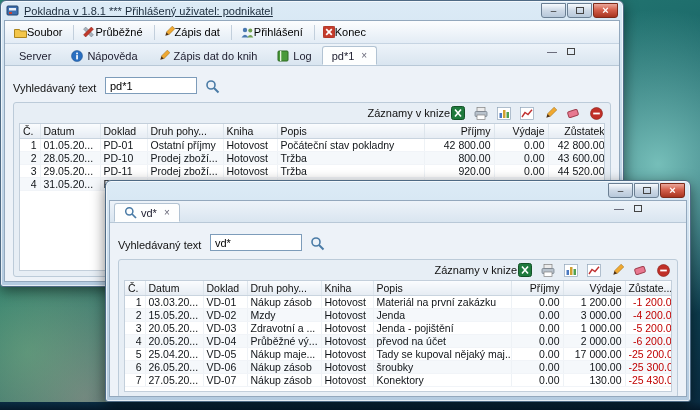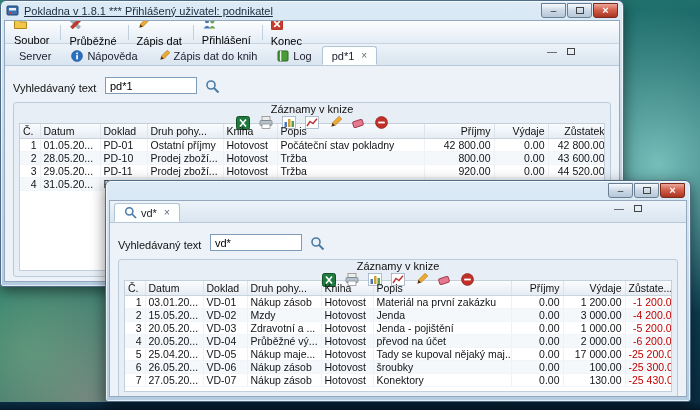--- a/index.html
+++ b/index.html
@@ -31,41 +31,41 @@
     background:linear-gradient(#f6fafd,#cdd9e6 50%,#b7c8da);color:#333;cursor:default;}
   .wbtn.close{background:linear-gradient(#eba79a,#d4604c 45%,#a83520);color:#fff;
     border-color:#7c2a1a;font-size:11px;font-weight:bold;}
   .maxbox{width:8px;height:7px;border:1px solid #444;display:inline-block;background:transparent;}
 
   .window-body{margin:0 3px 3px;background:#edf2f8;border:1px solid #93a8bd;
     height:calc(100% - 23px);overflow:hidden;}
 
   .menubar{display:flex;align-items:center;height:23px;padding:0 4px;gap:2px;
     background:linear-gradient(#fcfdfe,#e3ecf5);border-bottom:1px solid #c6d4e2;font-size:11px;}
-  .menu-item{display:flex;align-items:flex-start;gap:5px;padding:2px 8px 2px 5px;border-radius:2px;flex-direction:column;}
+  .menu-item{display:flex;align-items:flex-end;padding:2px 8px 2px 5px;border-radius:2px;}
   .msep{width:1px;height:15px;background:#c2cfdc;margin:0 1px;}
 
   .tabbar{display:flex;align-items:flex-start;height:22px;padding:2px 4px 0 4px;font-size:11px;
     background:linear-gradient(#edf3f9,#d9e5f0);border-bottom:1px solid #b8c8d7;color:#223;}
   .tab{display:flex;align-items:center;gap:4px;padding:2px 9px;height:19px;
     border:1px solid transparent;}
   .tab.active{background:#fdfefe;border-color:#b2c3d3;border-bottom-color:#fdfefe;
     border-radius:3px 3px 0 0;}
   .tclose{color:#667;font-size:10px;margin-left:3px;}
   .tab-right{margin-left:auto;display:flex;gap:10px;align-items:center;color:#445;
     padding-right:40px;font-size:10px;}
 
   .content{padding:6px 8px;font-size:11px;color:#111;}
   .search-row{display:flex;align-items:flex-end;gap:8px;height:22px;}
   .search-row label{width:84px;}
   input.search{width:92px;height:17px;border:1px solid #7d9cba;padding:0 4px;background:#fff;
     font:11px "Liberation Sans",sans-serif;}
 
   .groupbox{margin-top:8px;border:1px solid #bccbd9;border-radius:3px;background:#e7eef5;}
-  .group-head{display:flex;align-items:center;justify-content:space-between;height:20px;padding:0 6px;flex-direction:column;}
+  .group-head{display:flex;align-items:center;justify-content:flex-end;height:20px;padding:0 6px;}
   .toolbar{display:flex;gap:7px;align-items:center;}
   .tb-icon{width:16px;height:15px;display:flex;align-items:center;justify-content:center;}
 
   .table-wrap{margin:0 5px 5px;background:#fff;border:1px solid #c3cfdb;overflow:hidden;}
   .main .table-wrap{height:148px;}
   .child .table-wrap{height:112px;}
 
   table.grid{width:100%;border-collapse:collapse;table-layout:fixed;font-size:10.5px;}
   .grid th{font-weight:normal;text-align:left;height:14px;padding:0 3px;white-space:nowrap;overflow:hidden;
     background:linear-gradient(#fafcfe,#e6ecf3);border-bottom:1px solid #c9d4df;border-right:1px solid #dde5ec;}
@@ -448,21 +448,21 @@
                   <th>Kniha</th>
                   <th>Popis</th>
                   <th>Příjmy</th>
                   <th>Výdaje</th>
                   <th>Zůstate...</th>
                 </tr>
               </thead>
               <tbody>
                 <tr>
                   <td>1</td>
-                  <td>03.01.20...</td>
+                  <td>03.03.20...</td>
                   <td>VD-01</td>
                   <td>Nákup zásob</td>
                   <td>Hotovost</td>
                   <td>Materiál na první zakázku</td>
                   <td>0.00</td>
                   <td>1 200.00</td>
                   <td class="neg">-1 200.0</td>
                 </tr>
                 <tr>
                   <td>2</td>

